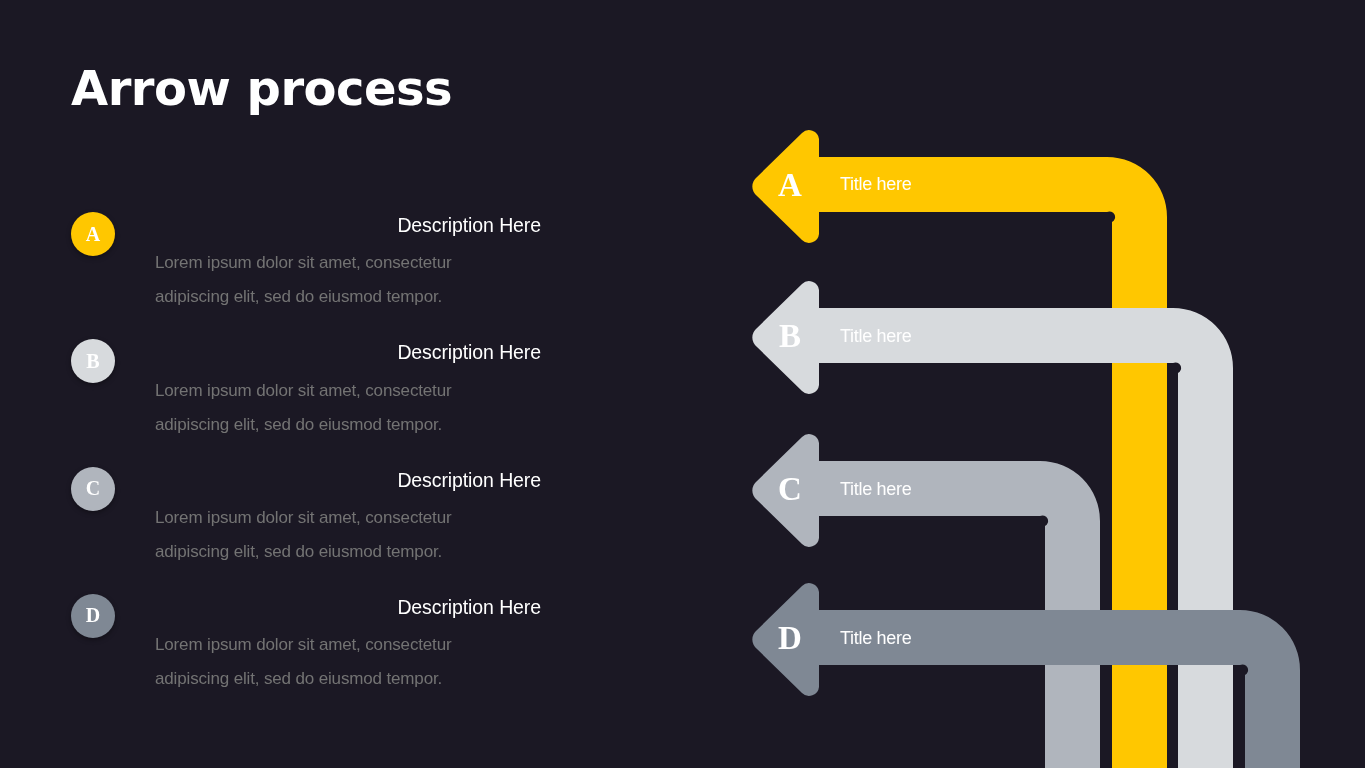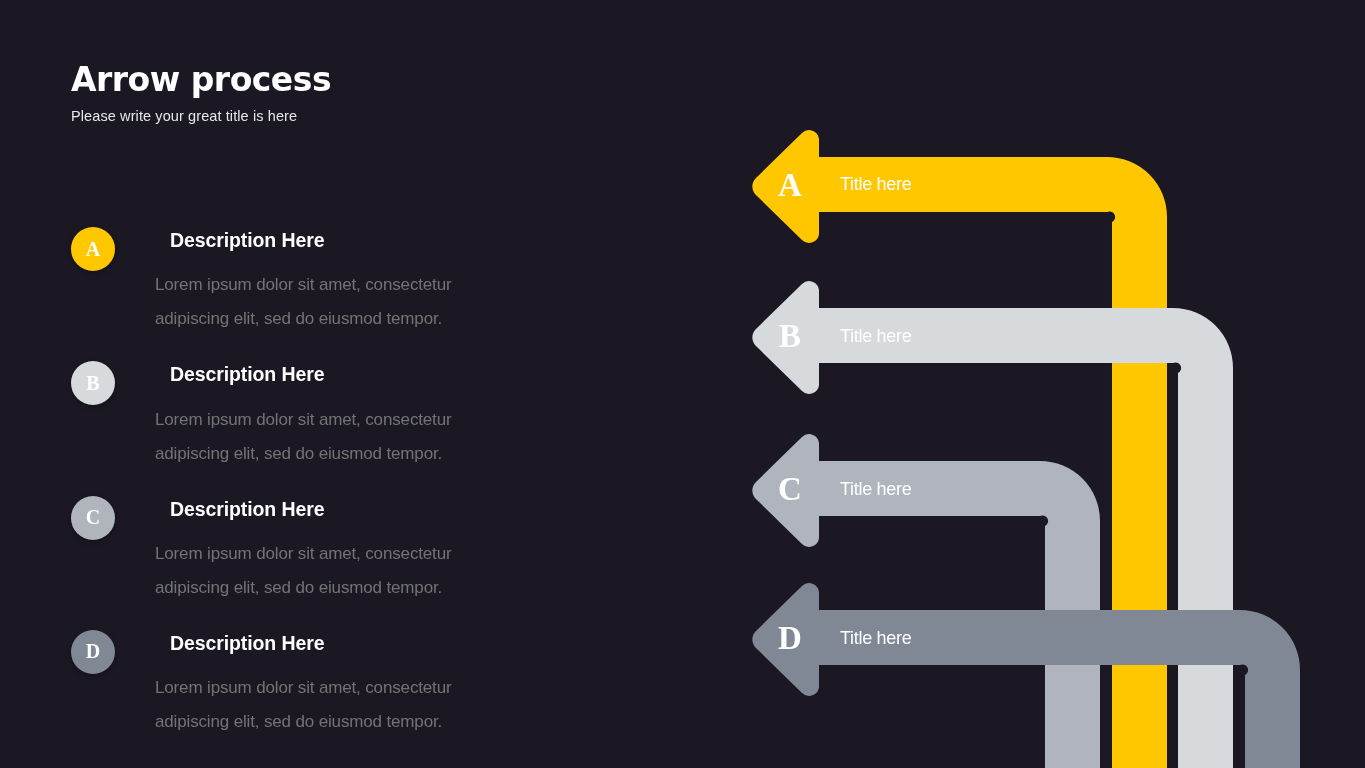--- a/index.html
+++ b/index.html
@@ -19,21 +19,21 @@
   
   .header {
     position: absolute;
     left: 71px;
     top: 62px;
     width: 600px;
   }
   .title {
     margin: 0;
     font-family: "DejaVu Sans", sans-serif;
-    font-size: 33px;
+    font-size: 48px;
     font-weight: bold;
     letter-spacing: -0.5px;
     color: #ffffff;
     line-height: 1.1;
   }
   .subtitle {
     margin: 10px 0 0 0;
     font-size: 14.5px;
     font-weight: normal;
     color: #e6e7eb;
@@ -64,26 +64,27 @@
     font-family: "Liberation Serif", serif;
     font-size: 20px;
     font-weight: bold;
     color: #ffffff;
     box-shadow: 0 2px 5px rgba(0,0,0,0.35);
   }
   .item-body {
     margin-left: 84px;
   }
   .item-title {
-    margin: 15px;
+    margin: 0;
     font-size: 19.5px;
-    font-weight: bold;
+    font-weight: normal;
     color: #ffffff;
     line-height: 1.35;
     letter-spacing: -0.1px;
+    text-align: right;
   }
   .item-desc {
     margin: 8px 0 0 0;
     font-size: 17px;
     color: #737373;
     line-height: 34px;
     letter-spacing: -0.15px;
     max-width: 350px;
   }
 
@@ -108,21 +109,20 @@
     font-weight: bold;
   }
 </style>
 </head>
 <body>
 
 <div class="slide">
 
   <div class="header">
     <h1 class="title">Arrow process</h1>
-    <p class="subtitle">Please write your great title is here</p>
   </div>
 
   <div class="list">
 
     <div class="item">
       <div class="badge" style="background:#ffc700;">
         <span>A</span>
       </div>
       <div class="item-body">
         <div class="item-title">Description Here</div>

